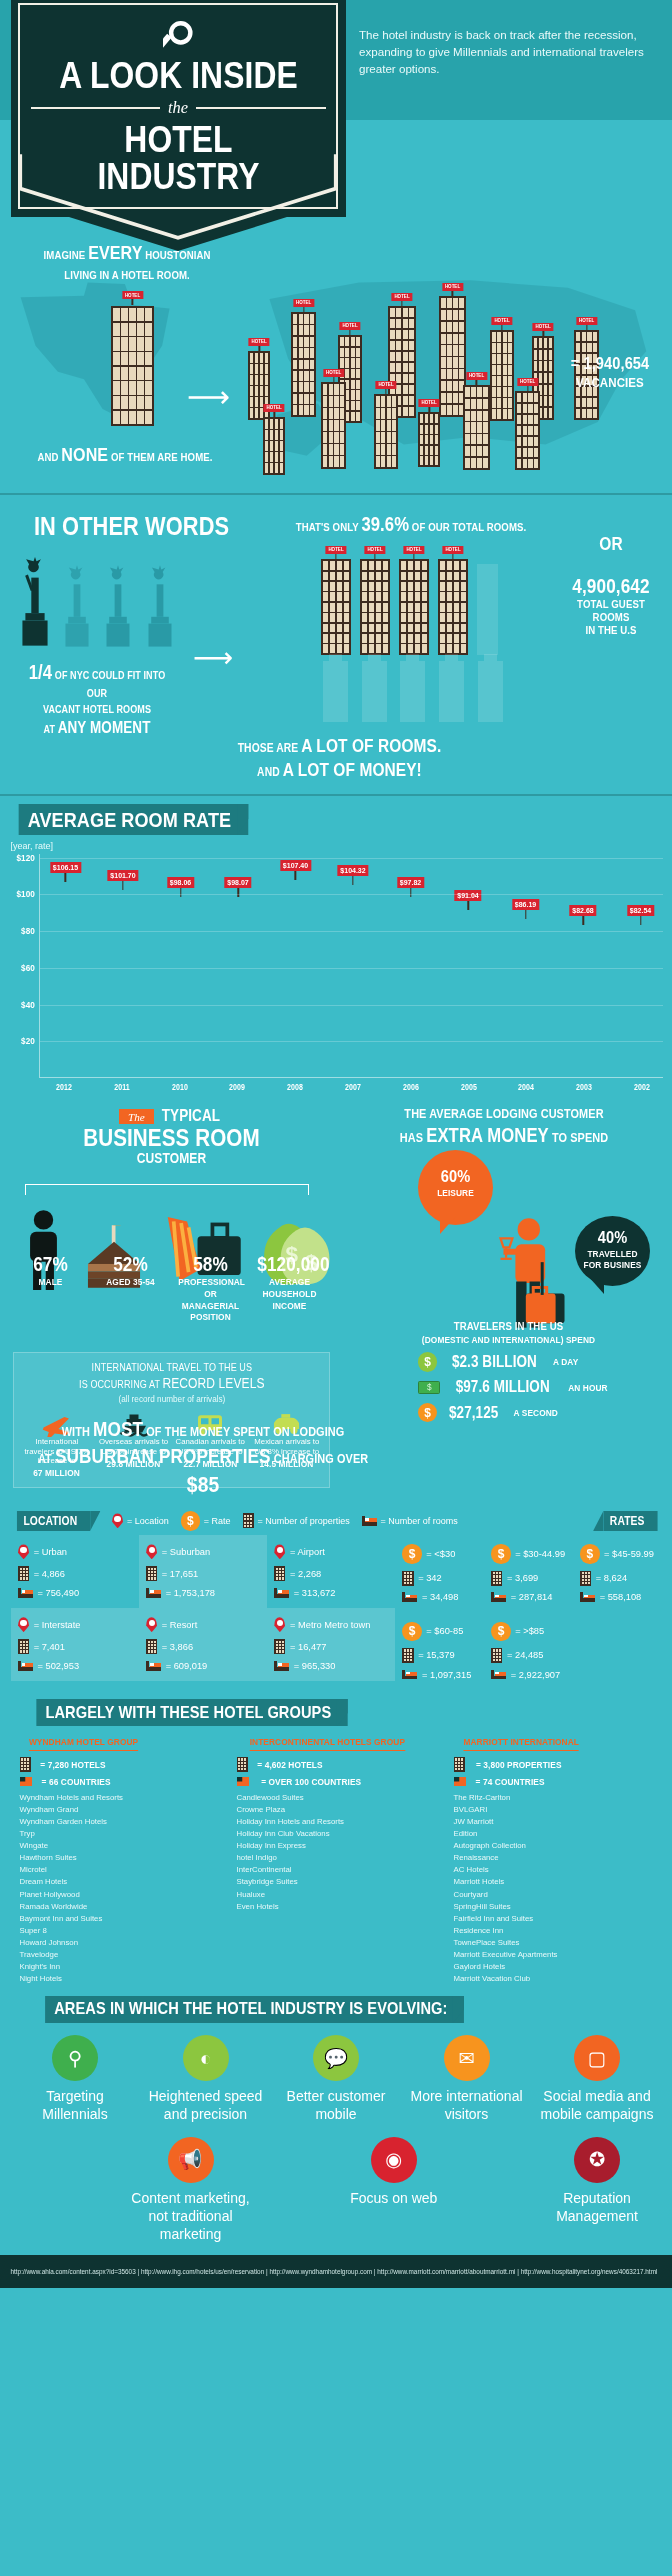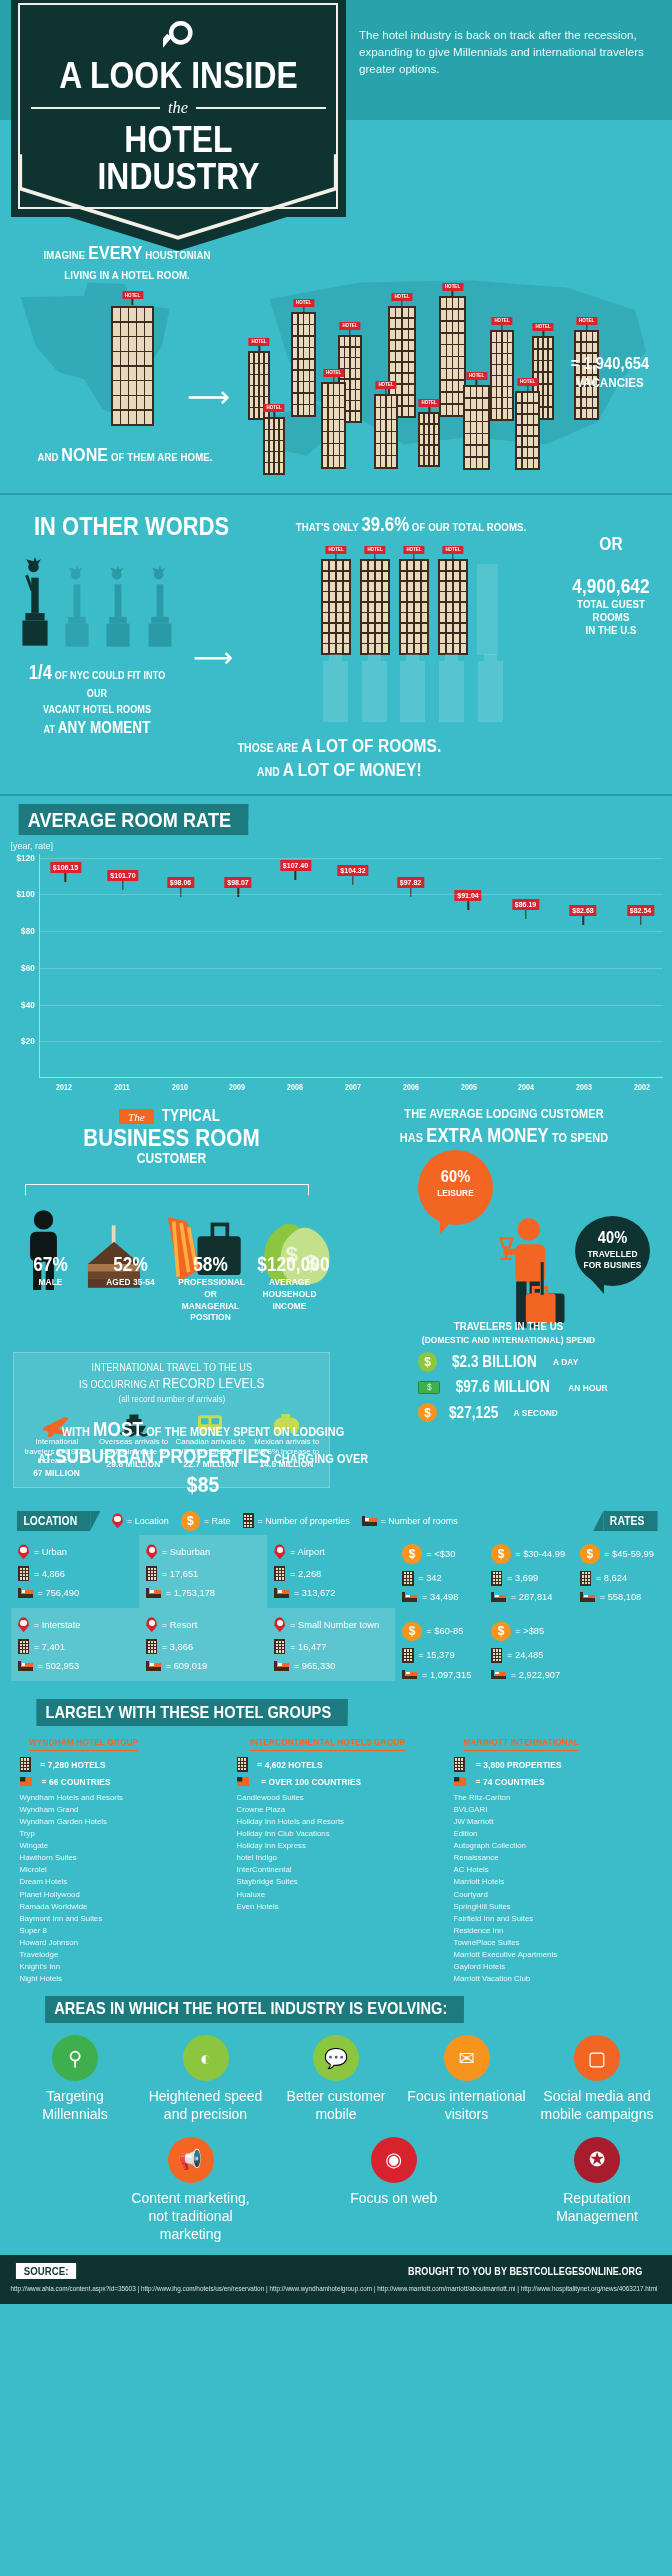--- a/index.html
+++ b/index.html
@@ -1586,21 +1586,21 @@
                   <span class="mat"></span>
                   <span class="hb"></span>
                   <span class="pl"></span>
                 </span>
                 <span>= 609,019</span>
               </div>
             </div>
             <div class="cell-card hi">
               <div class="cell-row">
                 <span class="pin"></span>
-                <span>= Small Number town</span>
+                <span>= Metro Metro town</span>
               </div>
               <div class="cell-row">
                 <span class="mini-tower">
                   <i></i>
                   <i></i>
                   <i></i>
                   <i></i>
                   <i></i>
                   <i></i>
                   <i></i>
@@ -1876,21 +1876,21 @@
         <div class="ev-item">
           <div class="ev-circle" style="background:#8cc63f">◐</div>
           <div class="ev-cap">Heightened speed and precision</div>
         </div>
         <div class="ev-item">
           <div class="ev-circle" style="background:#8cc63f">💬</div>
           <div class="ev-cap">Better customer mobile</div>
         </div>
         <div class="ev-item">
           <div class="ev-circle" style="background:#f7941e">✉</div>
-          <div class="ev-cap">Focus international visitors</div>
+          <div class="ev-cap">More international visitors</div>
         </div>
         <div class="ev-item">
           <div class="ev-circle" style="background:#f26522">▢</div>
           <div class="ev-cap">Social media and mobile campaigns</div>
         </div>
       </div>
     <div class="ev-grid ev-grid2" id="ev-row2">
         <div class="ev-item">
           <div class="ev-circle" style="background:#f26522">📢</div>
           <div class="ev-cap">Content marketing, not traditional marketing</div>
@@ -1900,22 +1900,17 @@
           <div class="ev-cap">Focus on web</div>
         </div>
         <div class="ev-item">
           <div class="ev-circle" style="background:#a81d2d">✪</div>
           <div class="ev-cap">Reputation Management</div>
         </div>
       </div>
   </div>
 
   <div class="footer">
-    <div class="src-row">
-      <span class="src-tag cond upper">SOURCE:</span>
-      <span style="flex:1"></span>
-      <span class="cond upper" style="font-size:10.5px">BROUGHT TO YOU BY BESTCOLLEGESONLINE.ORG</span>
-    </div>
     <div class="src-urls">http://www.ahla.com/content.aspx?id=35603 | http://www.ihg.com/hotels/us/en/reservation | http://www.wyndhamhotelgroup.com | http://www.marriott.com/marriott/aboutmarriott.mi | http://www.hospitalitynet.org/news/4063217.html</div>
   </div>
 
 </div>
 
 
 </body></html>

